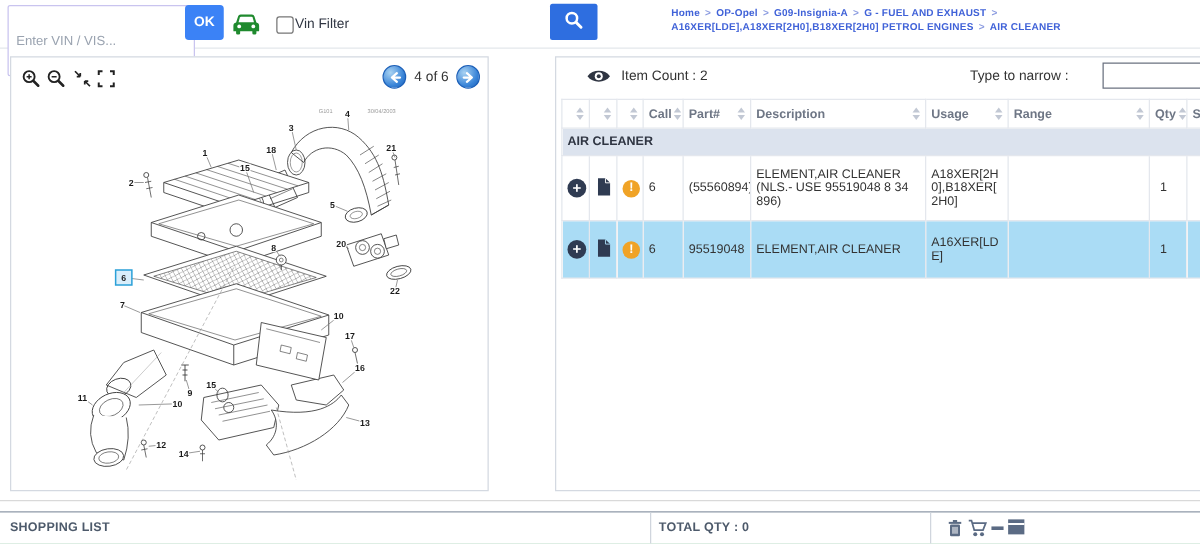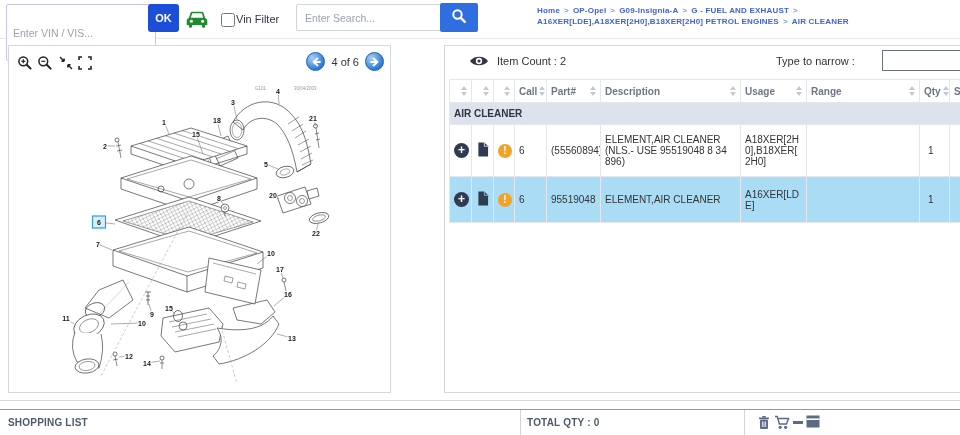--- a/index.html
+++ b/index.html
@@ -3,21 +3,21 @@
 <meta charset="utf-8">
 <style>
   html,body{margin:0;padding:0;background:#fff;}
   #app{position:relative;width:960px;height:435px;overflow:hidden;background:#fff;
        font-family:"Liberation Sans",sans-serif;color:#333;}
   
   .topbar{position:absolute;left:0;top:0;width:960px;height:38px;background:#fff;border-bottom:1px solid #e4e7ec;}
   .vin-input{position:absolute;left:6px;top:4px;width:136px;height:25px;border:1px solid #c9c4ef;border-radius:2px;
        padding:15px 6px;font:10.5px "Liberation Sans",sans-serif;color:#333;outline:none;}
   .vin-input::placeholder,.search-input::placeholder{color:#9aa3b0;}
-  .ok-btn{position:absolute;left:148px;top:4px;width:31px;height:28px;background:#1d4ed8;border:none;border-radius:3px;
+  .ok-btn{position:absolute;left:148px;top:4px;width:31px;height:28px;background:#3b82f6;border:none;border-radius:3px;
        color:#fff;font:bold 11px "Liberation Sans",sans-serif;cursor:pointer;}
   .car-ico{position:absolute;left:184px;top:8px;width:26px;height:22px;}
   .vin-chk{position:absolute;left:217px;top:10px;width:14px;height:14px;accent-color:#6a4fd8;border:1px solid #b6c2d6;}
   .vin-filter-lbl{position:absolute;left:236px;top:13px;font-size:11px;color:#2f3542;}
   .search-input{position:absolute;left:296px;top:4px;width:132px;height:25px;border:1px solid #cfd4db;border-radius:2px;
        padding:0 8px;font:10.5px "Liberation Sans",sans-serif;color:#333;outline:none;}
   .search-btn{position:absolute;left:440px;top:3px;width:38px;height:29px;background:#2e6ee0;border:none;border-radius:2px;cursor:pointer;}
   .breadcrumb{position:absolute;left:537px;top:5px;width:420px;display:flex;flex-wrap:wrap;align-items:center;
        font-size:8px;font-weight:bold;line-height:11px;letter-spacing:.2px;color:#4062d8;}
   .bc-item{color:#4062d8;cursor:pointer;white-space:nowrap;}
@@ -73,21 +73,20 @@
     <input class="vin-input" placeholder="Enter VIN / VIS..." style="">
     <button class="ok-btn">OK</button>
     <svg class="car-ico" viewBox="0 0 24 20">
       <path d="M4.5 9 L6 4.5 Q6.4 3.2 7.8 3.2 L16.2 3.2 Q17.6 3.2 18 4.5 L19.5 9 Q21.5 9.4 21.5 11.5 L21.5 15.5 L19.5 15.5 L19.5 17 Q19.5 18 18.4 18 L17.6 18 Q16.5 18 16.5 17 L16.5 15.5 L7.5 15.5 L7.5 17 Q7.5 18 6.4 18 L5.6 18 Q4.5 18 4.5 17 L4.5 15.5 L2.5 15.5 L2.5 11.5 Q2.5 9.4 4.5 9 Z" fill="#1f8a2e"></path>
       <path d="M6.3 8.8 L7.3 5.4 Q7.5 4.8 8.2 4.8 L15.8 4.8 Q16.5 4.8 16.7 5.4 L17.7 8.8 Z" fill="#fff"></path>
       <circle cx="6.8" cy="12" r="1.4" fill="#fff"></circle>
         <circle cx="17.2" cy="12" r="1.4" fill="#fff"></circle>
     </svg>
     <input type="checkbox" class="vin-chk" style="">
     <span class="vin-filter-lbl">Vin Filter</span>
-    <input class="search-input" placeholder="Enter Search..." style="">
     <button class="search-btn">
       <svg width="18" height="18" viewBox="0 0 18 18">
         <circle cx="7.5" cy="7.5" r="4.2" fill="none" stroke="#fff" stroke-width="2"></circle>
         <line x1="10.8" y1="10.8" x2="14.8" y2="14.8" stroke="#fff" stroke-width="2.4" stroke-linecap="round"></line>
       </svg>
     </button>
     <div class="breadcrumb">
         <span class="bc-item">Home</span>
         <span class="bc-sep">&gt;</span>
         <span class="bc-item">OP-Opel</span>

